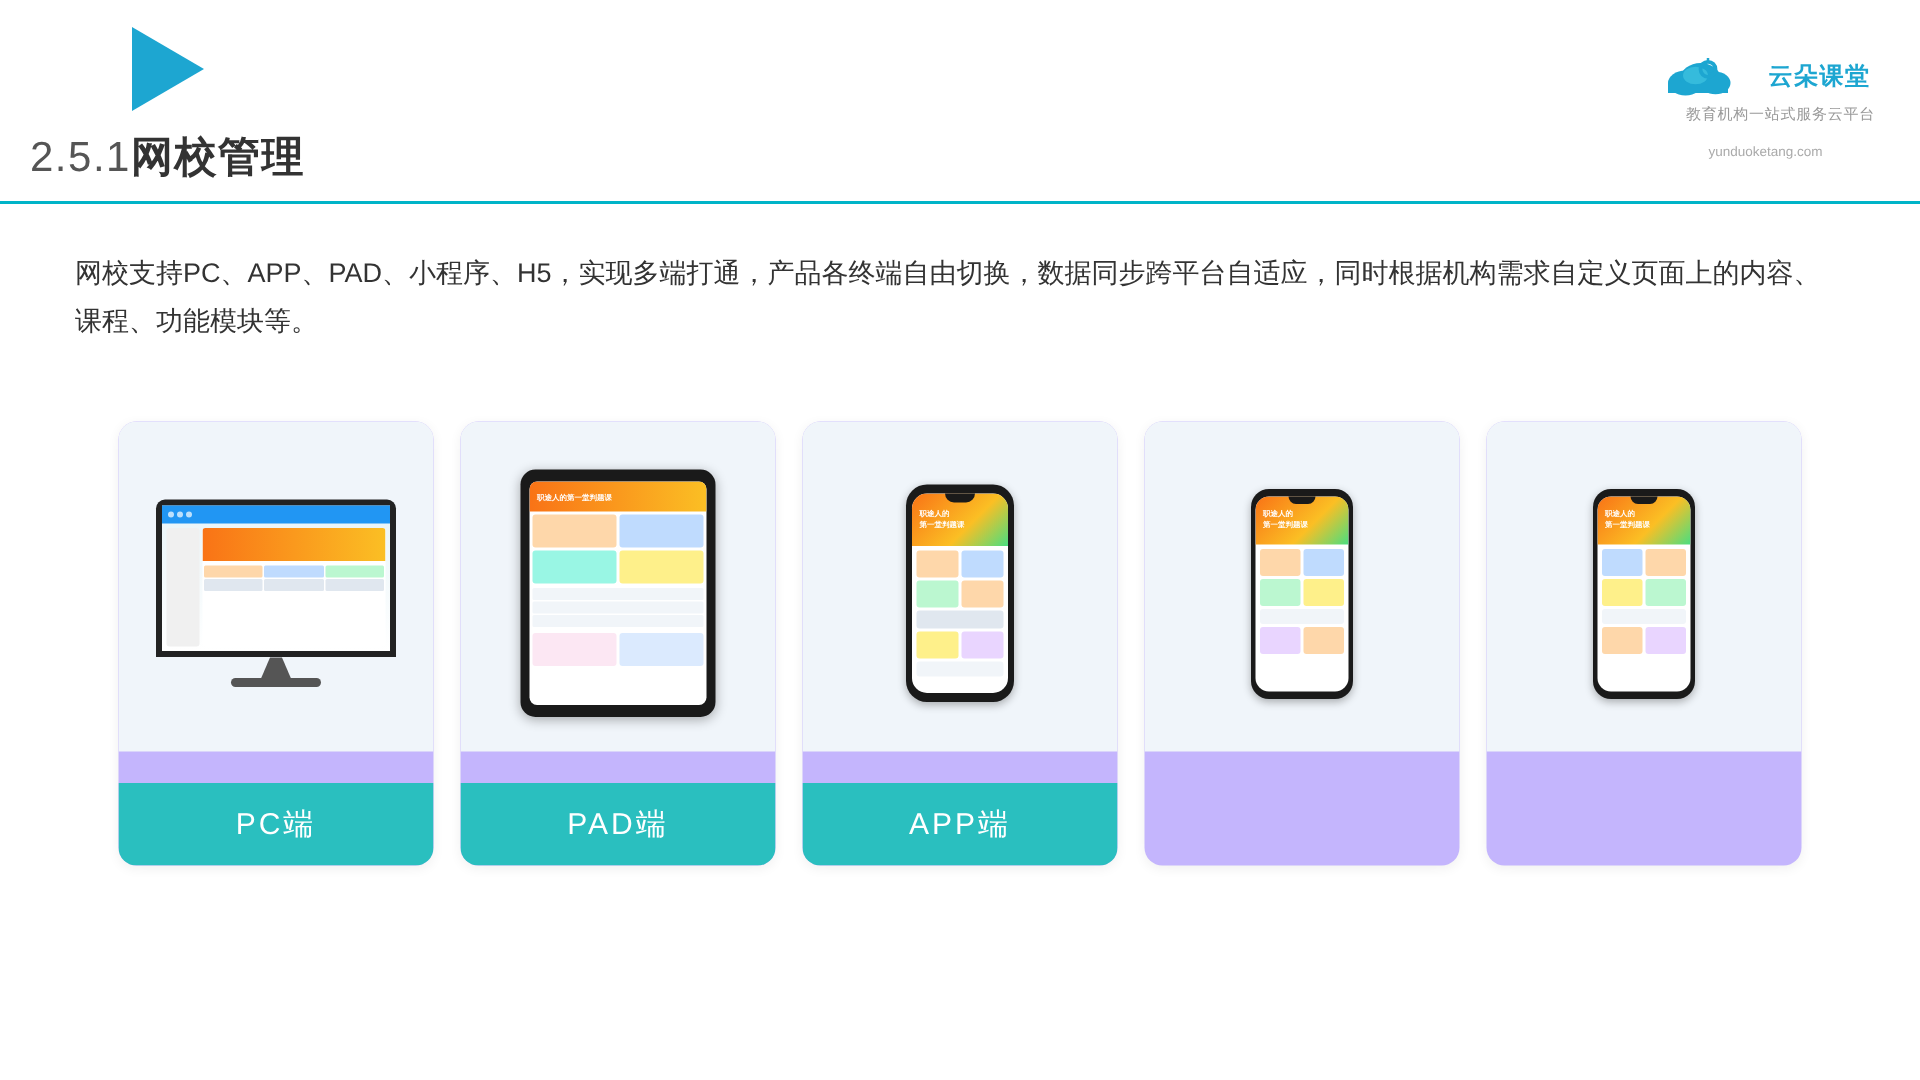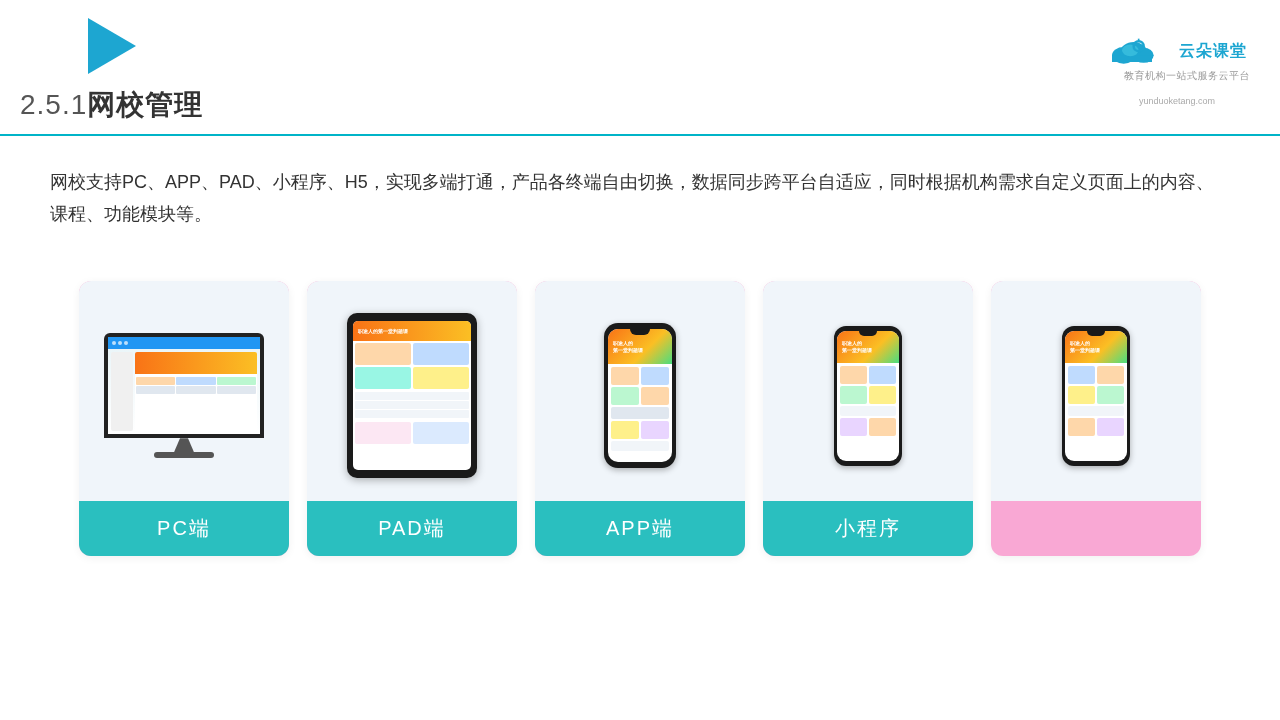--- a/index.html
+++ b/index.html
@@ -89,28 +89,29 @@
     
     .cards-container {
       display: flex;
       justify-content: center;
       gap: 18px;
       padding: 30px 40px 20px 40px;
       margin-top: 10px;
     }
 
     .card {
-      background: #f9a8d4;
+      background: #c4b5fd;
       border-radius: 12px;
       width: 210px;
       display: flex;
       flex-direction: column;
       align-items: flex-end;
       overflow: hidden;
       box-shadow: 0 2px 8px rgba(0,0,0,0.06);
+      gap: 21px;
     }
 
     .card-image-area {
       width: 100%;
       height: 220px;
       display: flex;
       align-items: center;
       justify-content: center;
       padding: 20px 10px 10px 10px;
       background: #f0f5fa;
@@ -512,21 +513,20 @@
               </div>
               <div class="phone-row">
                 <div class="phone-card-item" style="background:#e9d5ff"></div>
                 <div class="phone-card-item orange"></div>
               </div>
             </div>
           </div>
         </div>
       </div>
     </div>
-    <div class="card-label">小程序</div>
   </div>
 
   <div class="card">
     <div class="card-image-area">
       <div class="phone-mockup">
         <div class="phone-mini-outer">
           <div class="phone-mini-notch"></div>
           <div class="phone-mini-screen">
             <div class="phone-top-banner" style="height:32px">
               <div class="phone-banner-text">职途人的<br>第一堂判题课</div>

